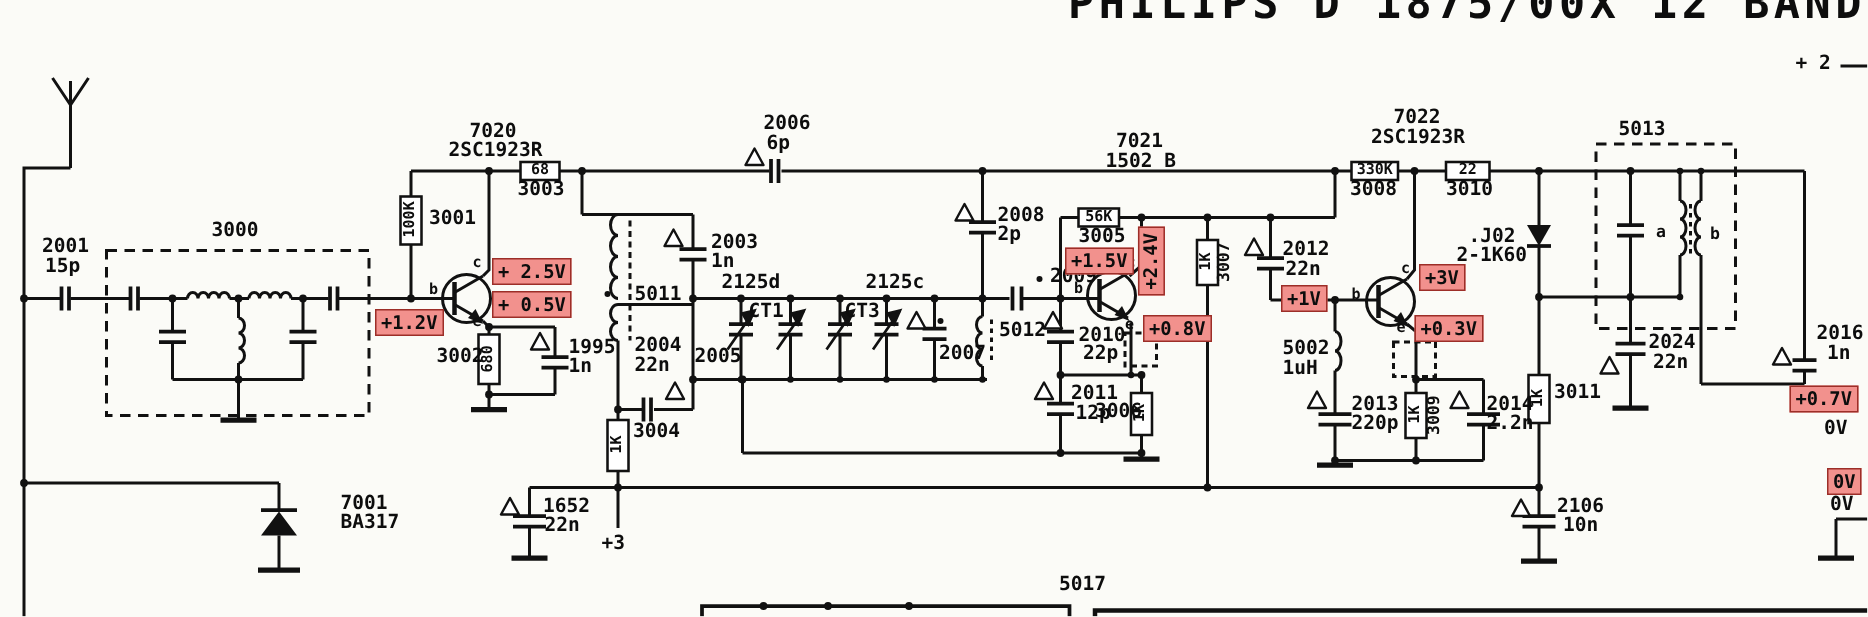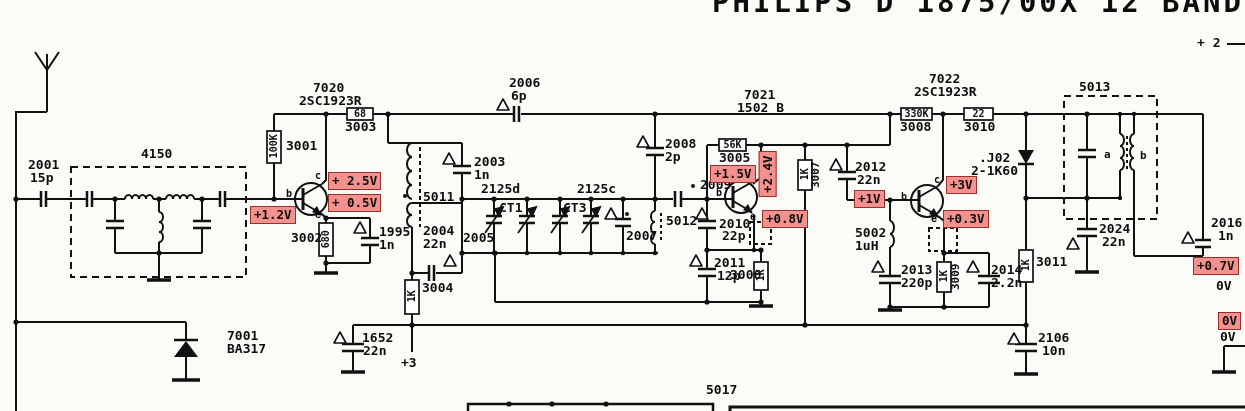--- a/index.html
+++ b/index.html
@@ -229,21 +229,21 @@
     <polygon points="1188,232 1182,243 1194,243"></polygon>
   </g>
 </svg>
 
 <div class="title">PHILIPS D 1875/00X 12 BAND</div>
 <div class="lbl" style="left:1197px;top:36px">+ 2</div>
 <div class="lbl" style="left:401px;top:356px">+3</div>
 
 <div class="lbl" style="left:28px;top:158px">2001</div>
 <div class="lbl" style="left:30px;top:171px">15p</div>
-<div class="lbl" style="left:141px;top:147px">4150</div>
+<div class="lbl" style="left:141px;top:147px">3000</div>
 <div class="lbl" style="left:227px;top:329px">7001</div>
 <div class="lbl" style="left:227px;top:342px">BA317</div>
 <div class="lbl" style="left:286px;top:139px">3001</div>
 <div class="lbl s10 rot" style="left:254px;top:141px;width:40px">100K</div>
 <div class="lbl" style="left:313px;top:81px">7020</div>
 <div class="lbl" style="left:299px;top:94px">2SC1923R</div>
 <div class="lbl s10 ctr" style="left:347px;top:109px;width:26px">68</div>
 <div class="lbl" style="left:345px;top:120px">3003</div>
 <div class="lbl" style="left:291px;top:231px">3002</div>
 <div class="lbl s10 rot" style="left:306px;top:234px;width:40px">680</div>

